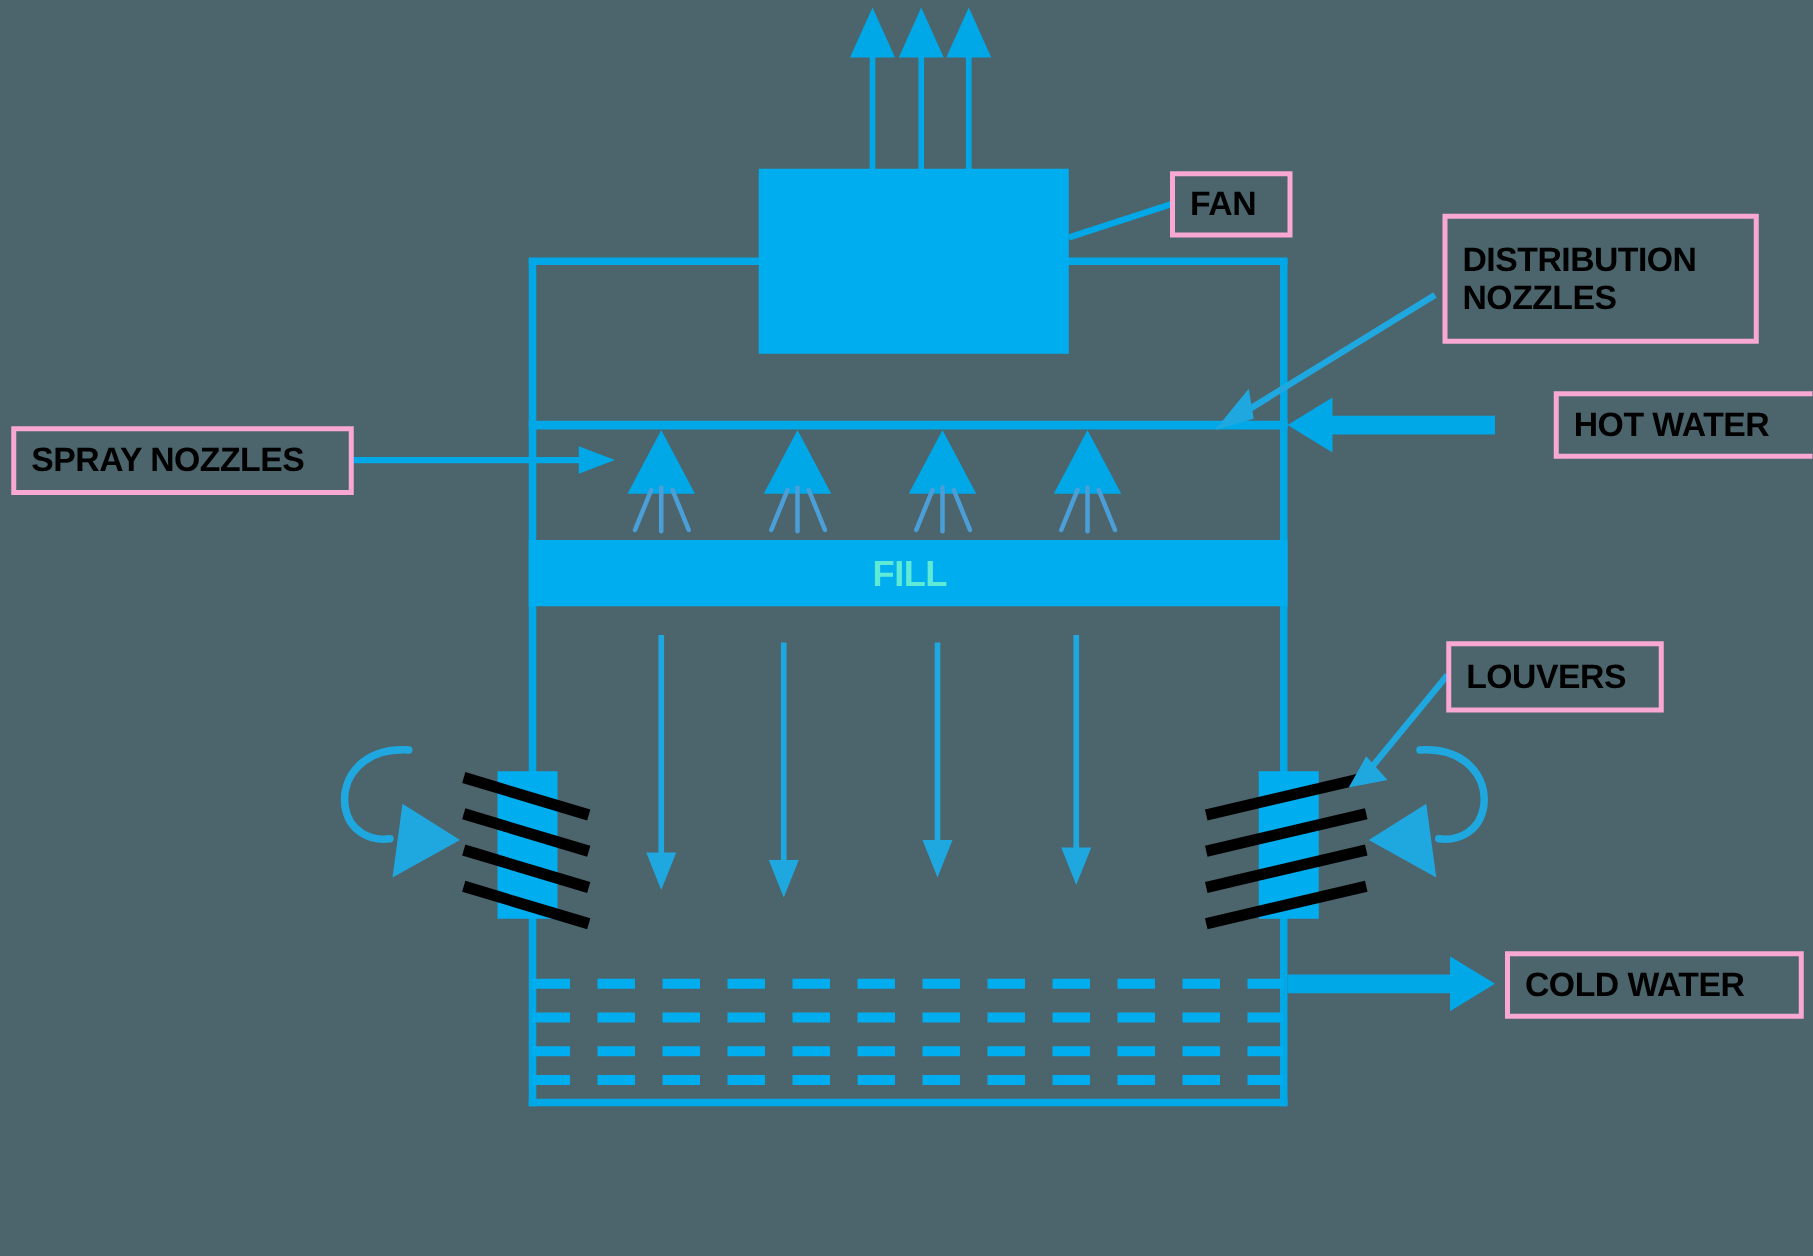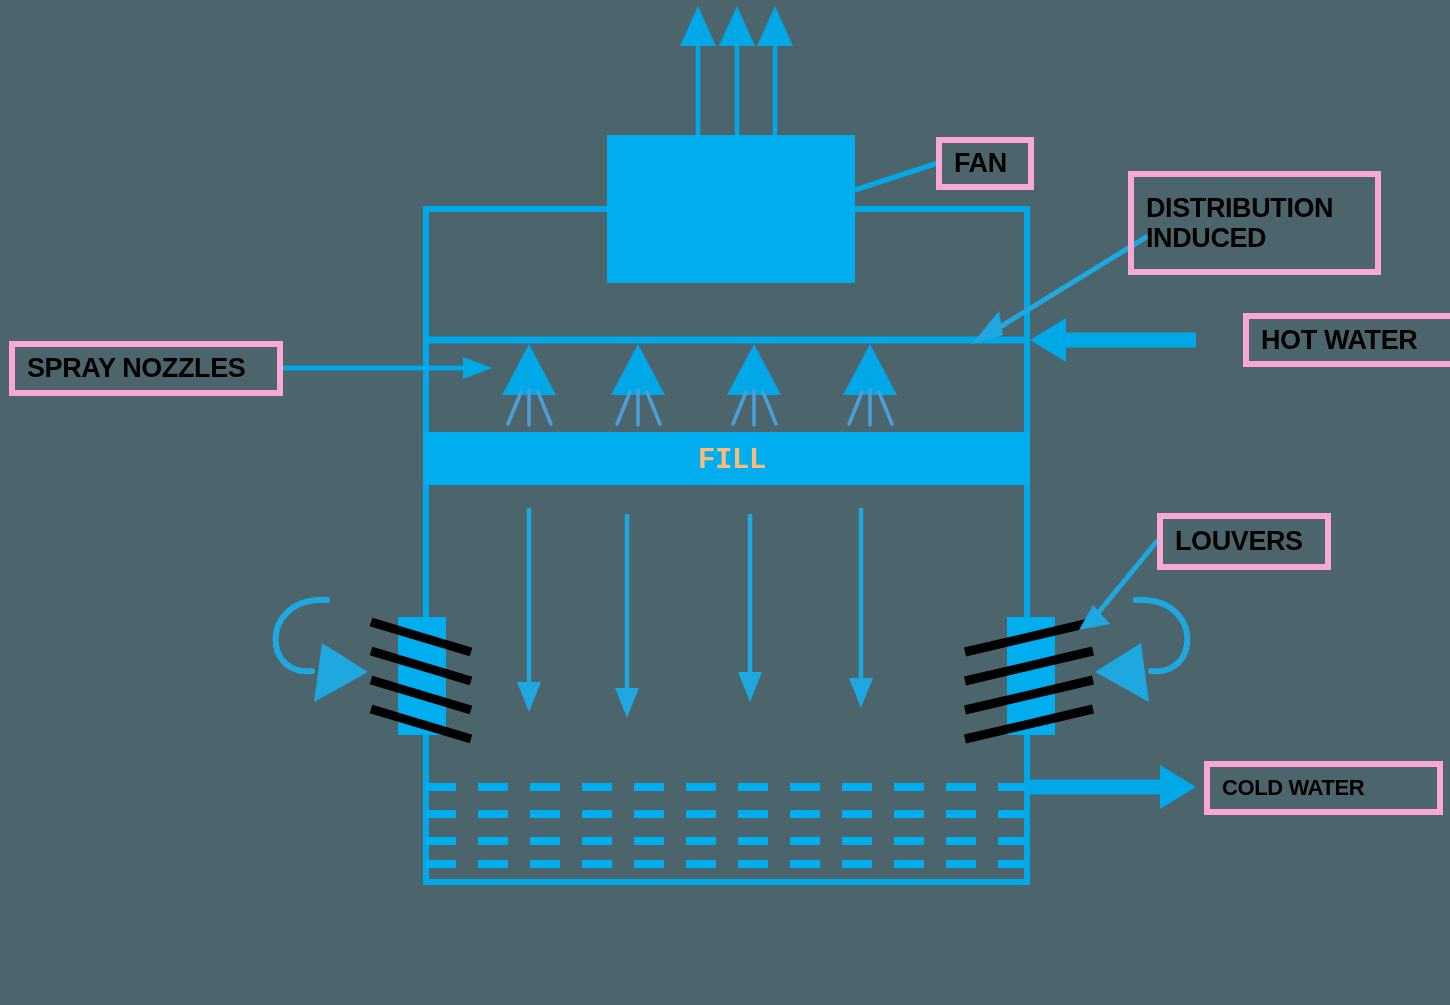--- a/index.html
+++ b/index.html
@@ -21,38 +21,38 @@
   #diagram-svg {
     position: absolute;
     left: 0;
     top: 0;
     width: 1450px;
     height: 1005px;
   }
   .callout {
     position: absolute;
     box-sizing: border-box;
-    border: 6px solid #f9a8d4;
+    border: 4px solid #f9a8d4;
     background: transparent;
     color: #000000;
     font-weight: bold;
     font-family: "Liberation Sans", sans-serif;
     letter-spacing: -0.4px;
     display: flex;
     align-items: center;
     justify-content: flex-start;
     padding: 0 12px;
     line-height: 1.12;
     white-space: pre;
   }
   .inline-label {
     position: absolute;
-    color: #fdba74;
+    color: #5eead4;
     font-weight: bold;
-    font-family: Liberation Mono, monospace;
+    font-family: Liberation Sans, sans-serif;
     letter-spacing: -0.4px;
     white-space: pre;
   }
 </style>
 </head>
 <body>
 
 <div id="stage">
 
   <svg id="diagram-svg" viewBox="0 0 1450 1005">
@@ -201,37 +201,37 @@
     <g>
       <path d="M1158,540 L1098,613" fill="none" stroke="#1fa8e0" stroke-width="5"></path>
       <path d="M1079,630 L1110,624 L1093,605 Z" fill="#1fa8e0"></path>
     </g>
   </svg>
 
   <div class="callout" style="left:936px; top:137px; width:98px; height:53px; font-size:27px;">
     <span>FAN</span>
   </div>
 
-  <div class="callout" style="left:1128px; top:171px; width:253px; height:104px; font-size:27px; flex-direction:column; align-items:flex-start; justify-content:center;">
+  <div class="callout" style="left:1154px; top:171px; width:253px; height:104px; font-size:27px; flex-direction:column; align-items:flex-start; justify-content:center;">
     <span>DISTRIBUTION</span>
-    <span>INDUCED</span>
+    <span>NOZZLES</span>
   </div>
 
   <div class="callout" style="left:1203px; top:313px; width:222px; height:54px; font-size:27px;margin-left:40px;">
     <span>HOT WATER</span>
   </div>
 
   <div class="callout" style="left:1157px; top:513px; width:174px; height:57px; font-size:27px;">
     <span>LOUVERS</span>
   </div>
 
   <div class="callout" style="left:9px; top:341px; width:274px; height:55px; font-size:27px;">
     <span>SPRAY NOZZLES</span>
   </div>
 
-  <div class="callout" style="left:1204px; top:761px; width:239px; height:54px; font-size:22px;">
+  <div class="callout" style="left:1204px; top:761px; width:239px; height:54px; font-size:27px;">
     <span>COLD WATER</span>
   </div>
 
 
   <div class="inline-label" style="left:698px; top:444px; font-size:29px;">FILL</div>
 
 </div>
 
 </body></html>

